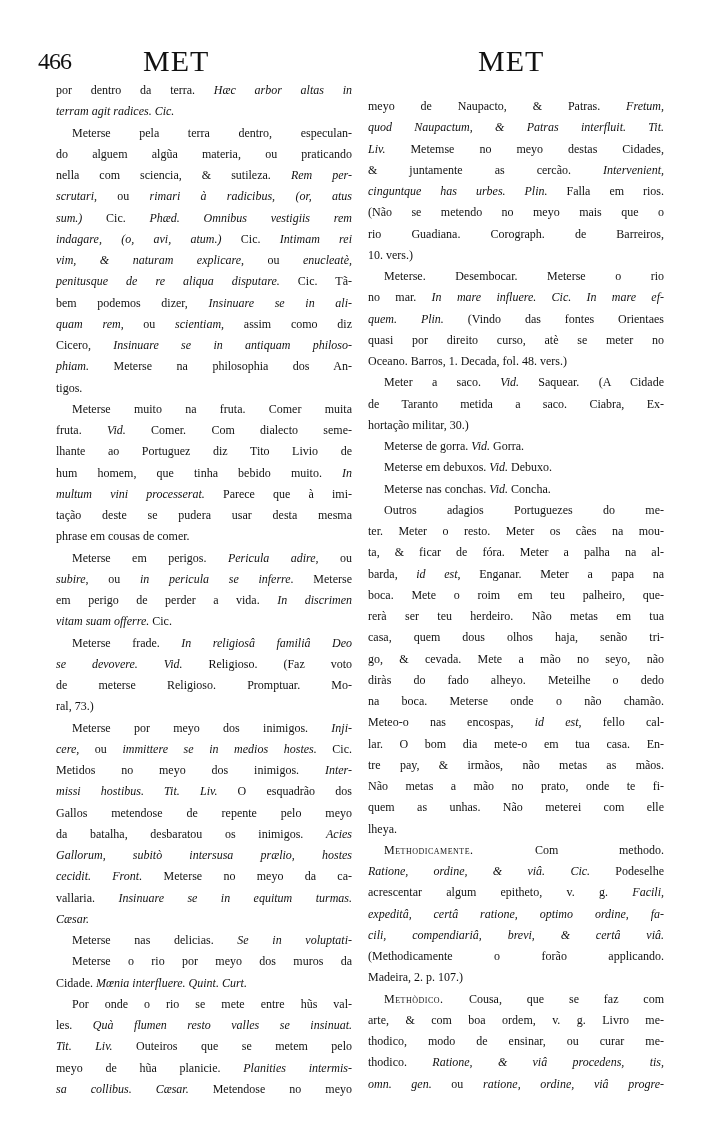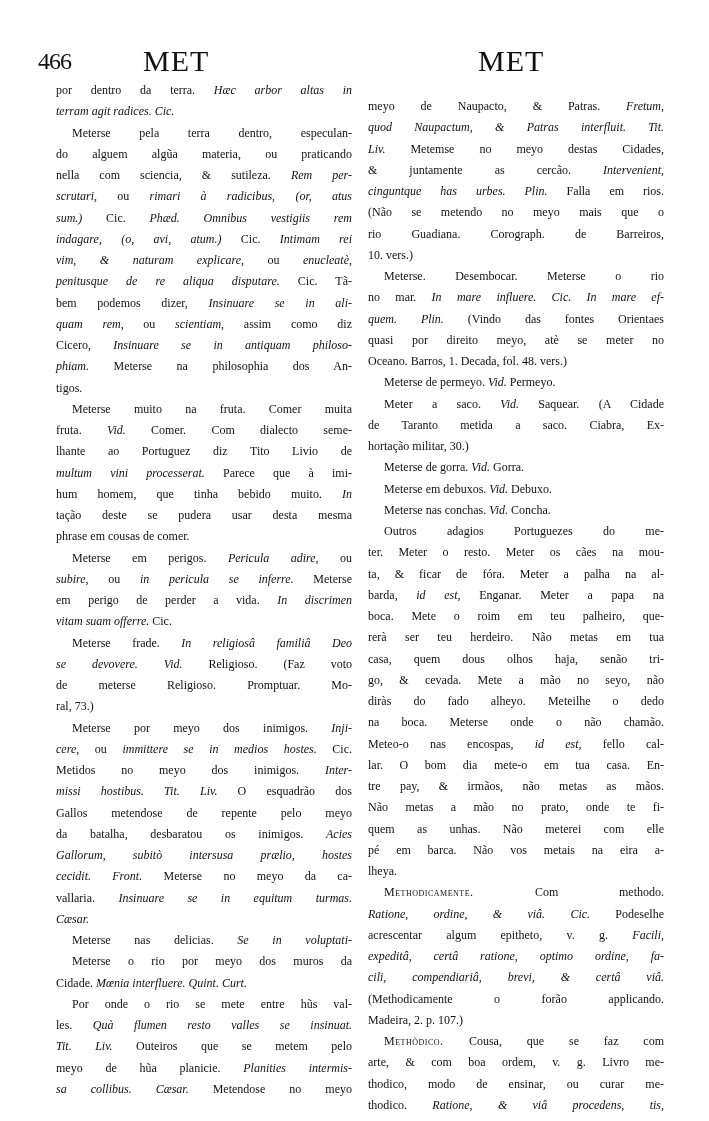--- a/index.html
+++ b/index.html
@@ -51,22 +51,22 @@
     <span class="line"><span class="seg-i">vim, &amp; naturam explicare</span><span class="seg-r">, ou </span><span class="seg-i">enucleatè,</span></span>
     <span class="line"><span class="seg-i">penitusque de re aliqua disputare. </span><span class="seg-r">Cic. Tã-</span></span>
     <span class="line"><span class="seg-r">bem podemos dizer, </span><span class="seg-i">Insinuare se in ali-</span></span>
     <span class="line"><span class="seg-i">quam rem</span><span class="seg-r">, ou </span><span class="seg-i">scientiam</span><span class="seg-r">, assim como diz</span></span>
     <span class="line"><span class="seg-r">Cicero, </span><span class="seg-i">Insinuare se in antiquam philoso-</span></span>
     <span class="line"><span class="seg-i">phiam. </span><span class="seg-r">Meterse na philosophia dos An-</span></span>
     <span class="line last"><span class="seg-r">tigos.</span></span>
     <span class="line indent"><span class="seg-r">Meterse muito na fruta. Comer muita</span></span>
     <span class="line"><span class="seg-r">fruta. </span><span class="seg-i">Vid. </span><span class="seg-r">Comer. Com dialecto seme-</span></span>
     <span class="line"><span class="seg-r">lhante ao Portuguez diz Tito Livio de</span></span>
+    <span class="line"><span class="seg-r">hum homem, que tinha bebido muito. </span><span class="seg-i">In</span></span>
     <span class="line"><span class="seg-i">multum vini processerat. </span><span class="seg-r">Parece que à imi-</span></span>
-    <span class="line"><span class="seg-r">hum homem, que tinha bebido muito. </span><span class="seg-i">In</span></span>
     <span class="line"><span class="seg-r">tação deste se pudera usar desta mesma</span></span>
     <span class="line last"><span class="seg-r">phrase em cousas de comer.</span></span>
     <span class="line indent"><span class="seg-r">Meterse em perigos. </span><span class="seg-i">Pericula adire, </span><span class="seg-r">ou</span></span>
     <span class="line"><span class="seg-i">subire</span><span class="seg-r">, ou </span><span class="seg-i">in pericula se inferre. </span><span class="seg-r">Meterse</span></span>
     <span class="line"><span class="seg-r">em perigo de perder a vida. </span><span class="seg-i">In discrimen</span></span>
     <span class="line last"><span class="seg-i">vitam suam offerre. </span><span class="seg-r">Cic.</span></span>
     <span class="line indent"><span class="seg-r">Meterse frade. </span><span class="seg-i">In religiosâ familiâ Deo</span></span>
     <span class="line"><span class="seg-i">se devovere. Vid. </span><span class="seg-r">Religioso. (Faz voto</span></span>
     <span class="line"><span class="seg-r">de meterse Religioso. Promptuar. Mo-</span></span>
     <span class="line last"><span class="seg-r">ral, 73.)</span></span>
@@ -94,23 +94,22 @@
     <span class="line"><span class="seg-i">quod Naupactum, &amp; Patras interfluit. Tit.</span></span>
     <span class="line"><span class="seg-i">Liv. </span><span class="seg-r">Metemse no meyo destas Cidades,</span></span>
     <span class="line"><span class="seg-r">&amp; juntamente as cercão. </span><span class="seg-i">Intervenient,</span></span>
     <span class="line"><span class="seg-i">cinguntque has urbes. Plin. </span><span class="seg-r">Falla em rios.</span></span>
     <span class="line"><span class="seg-r">(Não se metendo no meyo mais que o</span></span>
     <span class="line"><span class="seg-r">rio Guadiana. Corograph. de Barreiros,</span></span>
     <span class="line last"><span class="seg-r">10. vers.)</span></span>
     <span class="line indent"><span class="seg-r">Meterse. Desembocar. Meterse o rio</span></span>
     <span class="line"><span class="seg-r">no mar. </span><span class="seg-i">In mare influere. Cic. In mare ef-</span></span>
     <span class="line"><span class="seg-i">quem. Plin. </span><span class="seg-r">(Vindo das fontes Orientaes</span></span>
-    <span class="line"><span class="seg-r">quasi por direito meyo, atè se meter no</span></span>
+    <span class="line"><span class="seg-r">quasi por direito curso, atè se meter no</span></span>
     <span class="line last"><span class="seg-r">Oceano. Barros, 1. Decada, fol. 48. vers.)</span></span>
-    <span class="line indent last"><span class="seg-r">Meterse de permeyo. </span><span class="seg-i">Vid. </span><span class="seg-r">Permeyo.</span></span>
     <span class="line indent"><span class="seg-r">Meter a saco. </span><span class="seg-i">Vid. </span><span class="seg-r">Saquear. (A Cidade</span></span>
     <span class="line"><span class="seg-r">de Taranto metida a saco. Ciabra, Ex-</span></span>
     <span class="line last"><span class="seg-r">hortação militar, 30.)</span></span>
     <span class="line indent last"><span class="seg-r">Meterse de gorra. </span><span class="seg-i">Vid. </span><span class="seg-r">Gorra.</span></span>
     <span class="line indent last"><span class="seg-r">Meterse em debuxos. </span><span class="seg-i">Vid. </span><span class="seg-r">Debuxo.</span></span>
     <span class="line indent last"><span class="seg-r">Meterse nas conchas. </span><span class="seg-i">Vid. </span><span class="seg-r">Concha.</span></span>
     <span class="line indent"><span class="seg-r">Outros adagios Portuguezes do me-</span></span>
     <span class="line"><span class="seg-r">ter. Meter o resto. Meter os cães na mou-</span></span>
     <span class="line"><span class="seg-r">ta, &amp; ficar de fóra. Meter a palha na al-</span></span>
     <span class="line"><span class="seg-r">barda, </span><span class="seg-i">id est</span><span class="seg-r">, Enganar. Meter a papa na</span></span>
@@ -118,21 +117,20 @@
     <span class="line"><span class="seg-r">rerà ser teu herdeiro. Não metas em tua</span></span>
     <span class="line"><span class="seg-r">casa, quem dous olhos haja, senão tri-</span></span>
     <span class="line"><span class="seg-r">go, &amp; cevada. Mete a mão no seyo, não</span></span>
     <span class="line"><span class="seg-r">diràs do fado alheyo. Meteilhe o dedo</span></span>
     <span class="line"><span class="seg-r">na boca. Meterse onde o não chamão.</span></span>
     <span class="line"><span class="seg-r">Meteo-o nas encospas, </span><span class="seg-i">id est</span><span class="seg-r">, fello cal-</span></span>
     <span class="line"><span class="seg-r">lar. O bom dia mete-o em tua casa. En-</span></span>
     <span class="line"><span class="seg-r">tre pay, &amp; irmãos, não metas as mãos.</span></span>
     <span class="line"><span class="seg-r">Não metas a mão no prato, onde te fi-</span></span>
     <span class="line"><span class="seg-r">quem as unhas. Não meterei com elle</span></span>
-    <span class="line"><span class="seg-r">pé em barca. Não vos metais na eira a-</span></span>
     <span class="line last"><span class="seg-r">lheya.</span></span>
     <span class="line indent"><span class="seg-sc">Methodicamente. </span><span class="seg-r">Com methodo.</span></span>
     <span class="line"><span class="seg-i">Ratione, ordine, &amp; viâ. Cic. </span><span class="seg-r">Podeselhe</span></span>
     <span class="line"><span class="seg-r">acrescentar algum epitheto, v. g. </span><span class="seg-i">Facili,</span></span>
     <span class="line"><span class="seg-i">expeditâ, certâ ratione, optimo ordine, fa-</span></span>
     <span class="line"><span class="seg-i">cili, compendiariâ, brevi, &amp; certâ viâ.</span></span>
     <span class="line"><span class="seg-r">(Methodicamente o forão applicando.</span></span>
     <span class="line last"><span class="seg-r">Madeira, 2. p. 107.)</span></span>
     <span class="line indent"><span class="seg-sc">Methòdico. </span><span class="seg-r">Cousa, que se faz com</span></span>
     <span class="line"><span class="seg-r">arte, &amp; com boa ordem, v. g. Livro me-</span></span>

